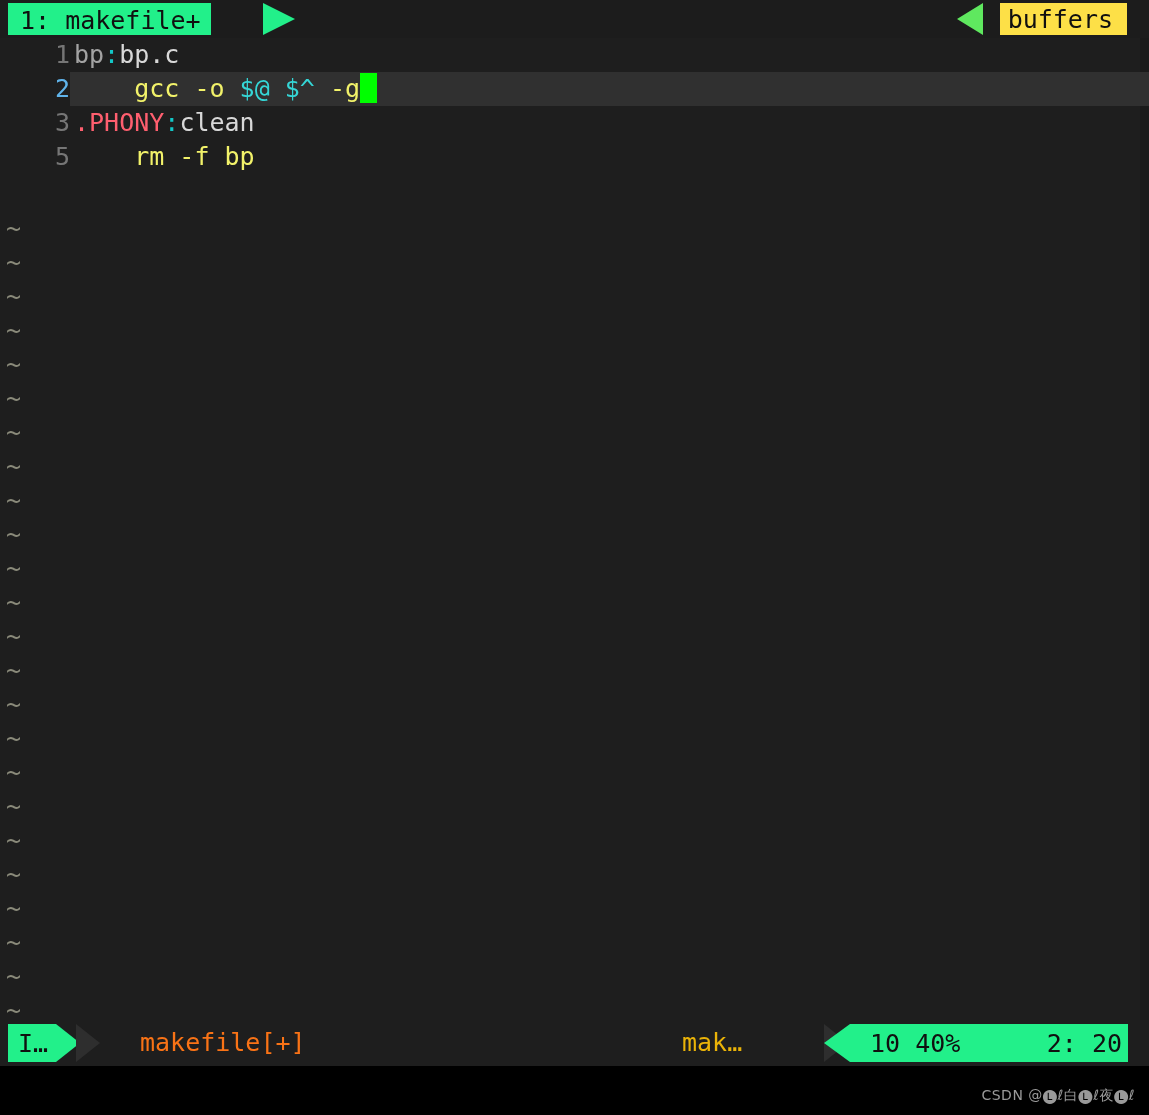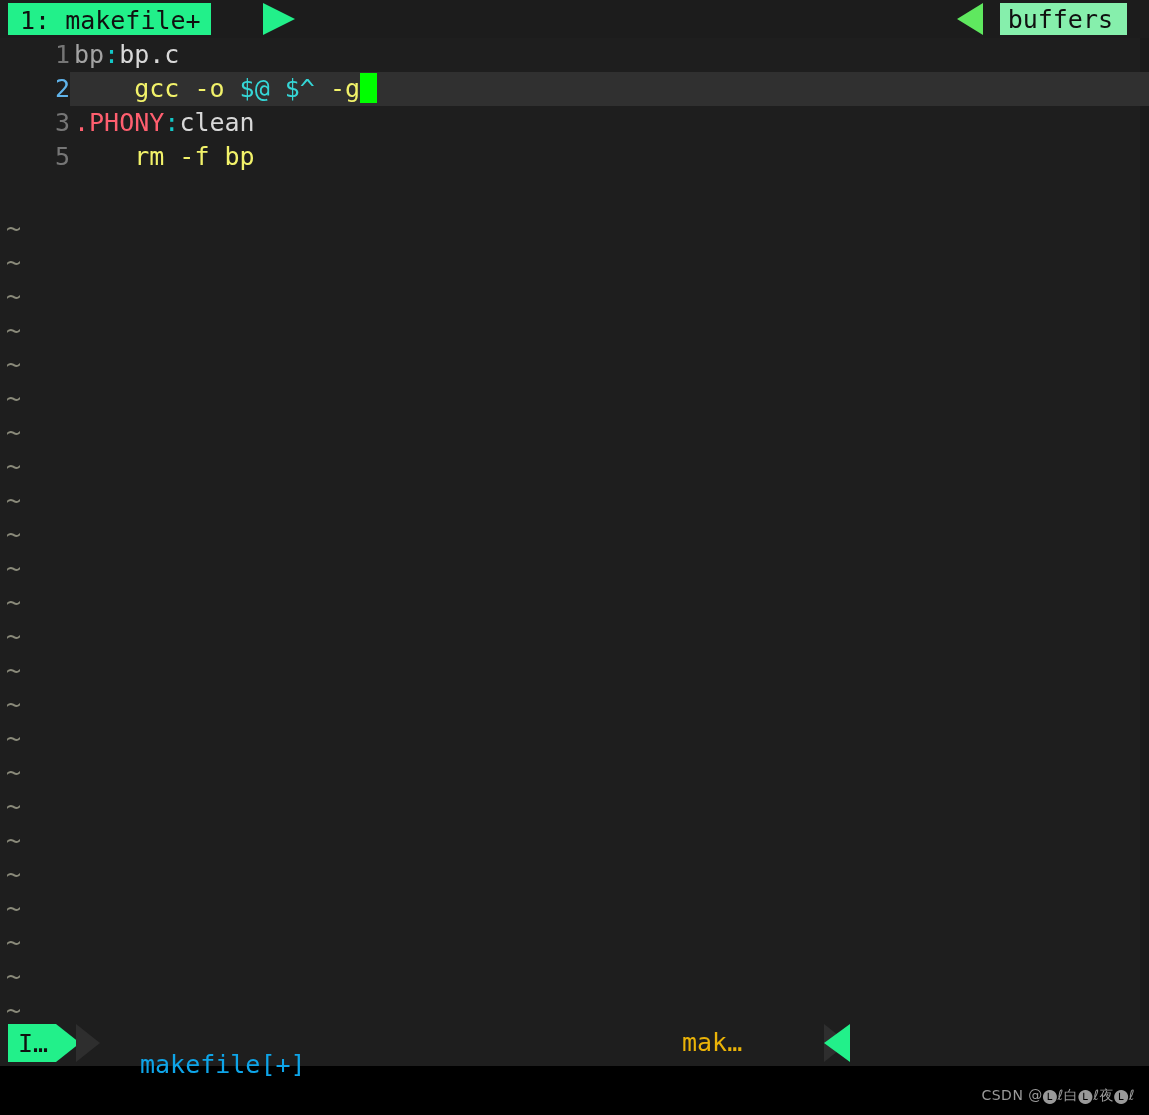--- a/index.html
+++ b/index.html
@@ -48,21 +48,21 @@
     border-top: 16px solid transparent;
     border-bottom: 16px solid transparent;
     border-left: 32px solid #22f08a;
   }
   .buffers-label {
     position: absolute;
     right: 22px; top: 3px;
     height: 32px;
     display: flex;
     align-items: center;
-    background: #86efac;
+    background: #fde047;
     color: #101010;
     font-size: 25px;
     padding: 0 14px 0 8px;
     box-sizing: border-box;
   }
   .buffers-arrow-left {
     position: absolute;
     right: 166px; top: 3px;
     width: 0; height: 0;
     border-top: 16px solid transparent;
@@ -177,23 +177,22 @@
     width: 0; height: 0;
     border-top: 19px solid transparent;
     border-bottom: 19px solid transparent;
     border-left: 24px solid #2e2e2e;
   }
   .file-name {
     position: absolute;
     left: 140px; top: 4px;
     height: 38px;
     line-height: 38px;
-    color: #0ea5e9;
-    font-size: 25px;
-    margin-top: 22px;
+    color: #f97316;
+    font-size: 25px;
   }
   .filetype {
     position: absolute;
     left: 682px; top: 4px;
     height: 38px;
     line-height: 38px;
     color: #eab308;
     font-size: 25px;
   }
   .right-chevron {
@@ -293,17 +292,21 @@
   <div class="statusline">
     <div class="mode-seg">
       <span>I…</span>
     </div>
     <div class="mode-arrow"></div>
     <div class="mode-chevron"></div>
     <div class="file-name">makefile[+]</div>
     <div class="filetype">mak…</div>
     <div class="right-chevron"></div>
     <div class="right-arrow"></div>
+    <div class="pos-seg">
+      <span>10 40%</span>
+      <span>2: 20</span>
+    </div>
   </div>
 
   <div class="watermark">CSDN @🅛ℓ白🅛ℓ夜🅛ℓ</div>
 
 </div>
 
 </body></html>

